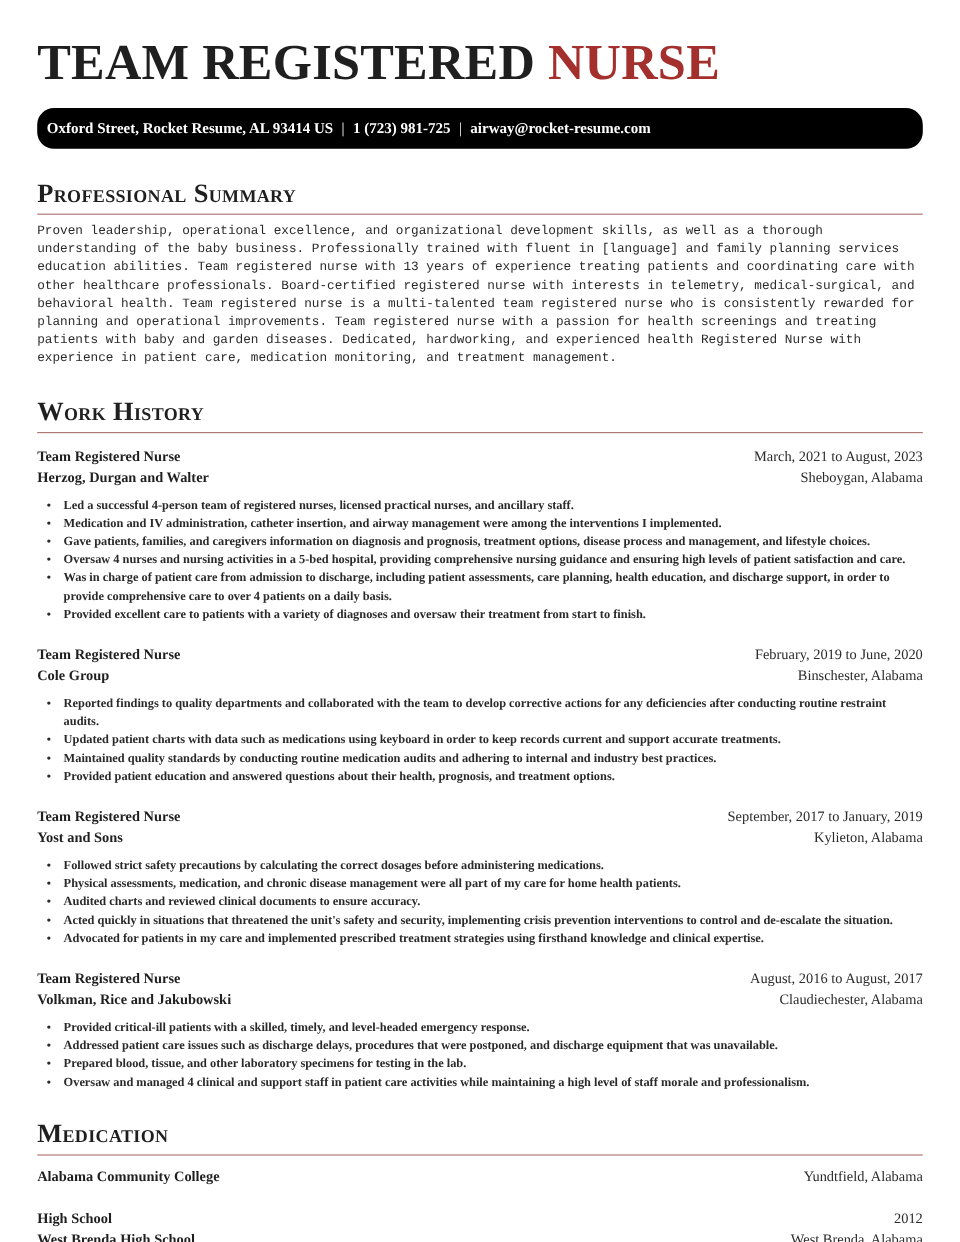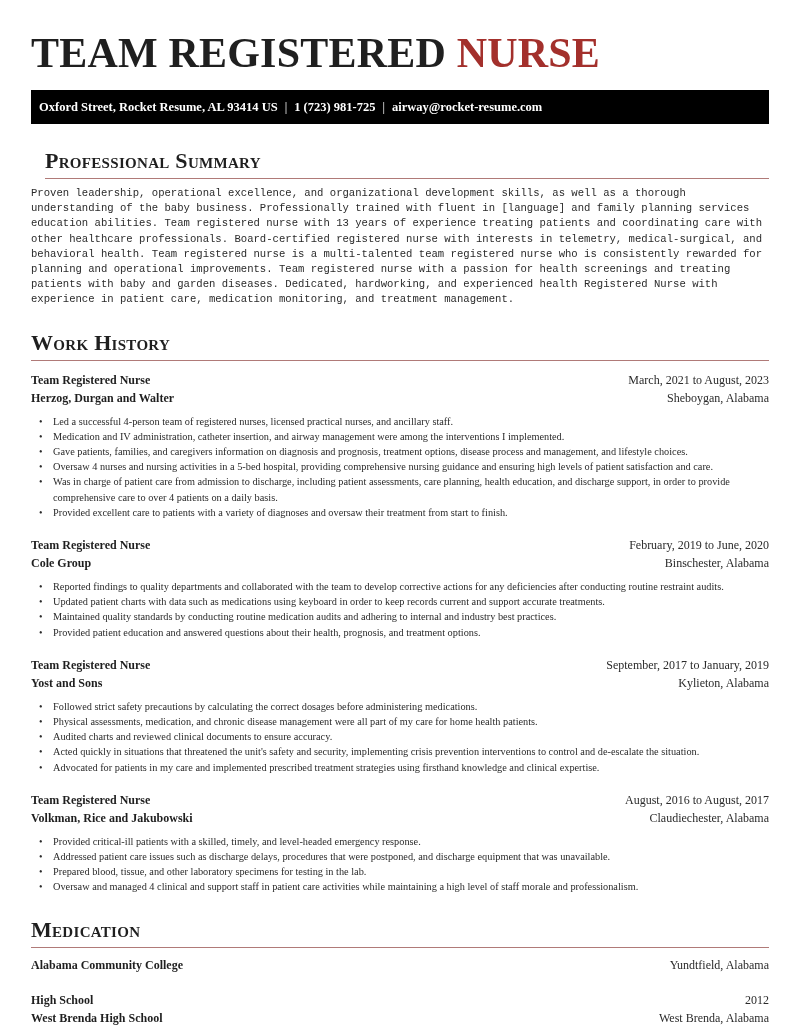--- a/index.html
+++ b/index.html
@@ -23,35 +23,36 @@
       margin-top: 14px;
       background: #000000;
       color: #ffffff;
       height: 34px;
       padding: 0 8px;
       display: flex;
       align-items: center;
       font-size: 12.5px;
       font-weight: bold;
       white-space: nowrap;
+      border-radius: 14px;
     }
     .contact-bar .sep { margin: 0 7px; font-weight: normal; }
     .section-title {
       font-family: "Liberation Serif", serif;
       font-size: 22px;
       font-weight: bold;
       font-variant: small-caps;
       color: #1f1f1f;
       line-height: 26px;
       padding-bottom: 4px;
       border-bottom: 1.5px solid #b07a78;
       margin-top: 22px;
       letter-spacing: 0.3px;
     }
-    .section-title.first { margin-top: 24px; margin-left: 14px; }
+    .section-title.first { margin-top: 24px; }
     .summary {
       font-size: 10.6px;
       line-height: 15.2px;
       margin-top: 7px;
       color: #2a2a2a;
       text-align: left;
       font-family: Liberation Mono, monospace;
     }
     .job { margin-top: 10px; }
     .job + .job { margin-top: 16px; }
@@ -62,20 +63,21 @@
       font-size: 12px;
       line-height: 18px;
     }
     .row .left { font-weight: bold; color: #1f1f1f; }
     .row .right { color: #2a2a2a; }
     .row .right.italic { }
     ul.bullets {
       list-style: none;
       margin-top: 7px;
       padding-left: 8px;
+      font-weight: bold;
     }
     ul.bullets li {
       position: relative;
       padding-left: 14px;
       font-size: 10.3px;
       line-height: 15.2px;
       color: #2a2a2a;
     }
     ul.bullets li::before {
       content: "\2022";

